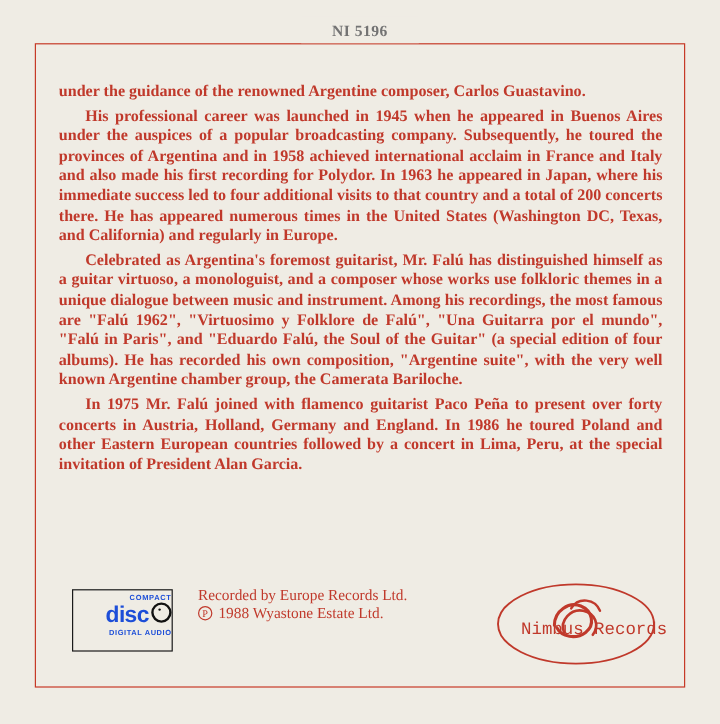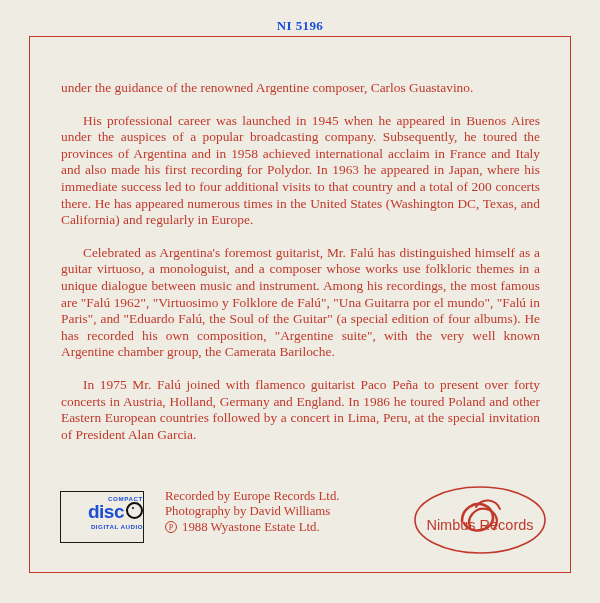--- a/index.html
+++ b/index.html
@@ -29,21 +29,21 @@
     box-sizing: border-box;
   }
   .catalog {
     position: absolute;
     left: 0;
     right: 0;
     top: 18px;
     text-align: center;
     font-size: 13px;
     font-weight: bold;
-    color: #1d4ed8;
+    color: #737373;
     letter-spacing: 0.4px;
   }
   .catalog-box {
     position: absolute;
     left: 251px;
     top: 14px;
     width: 98px;
     height: 22px;
     background: #efece4;
   }
@@ -51,22 +51,23 @@
     position: absolute;
     left: 45px;
     top: 64px;
     width: 511px;
     color: #c0392b;
     font-size: 13.4px;
     line-height: 16.6px;
     text-align: justify;
   }
   .body-text p {
-    margin: 16px;
+    margin: 4px;
     text-indent: 22px;
+    font-weight: bold;
   }
   .body-text p.noindent {
     text-indent: 0;
   }
   .footer {
     position: absolute;
     left: 45px;
     top: 483px;
     width: 511px;
     height: 80px;
@@ -155,24 +156,24 @@
     height: 74px;
   }
   .nimbus svg {
     display: block;
   }
   .nimbus .brand {
     position: absolute;
     left: 0;
     top: 34px;
     width: 152px;
-    text-align: center;
+    text-align: right;
     color: #c0392b;
     font-size: 14.5px;
-    font-family: Liberation Sans, sans-serif;
+    font-family: Liberation Mono, monospace;
   }
 </style>
 </head>
 <body>
 
 <div class="page">
 
   <div class="frame"></div>
 
   <div class="catalog-box"></div>
@@ -190,21 +191,20 @@
     <div class="cd-logo">
       <div class="cd-top">COMPACT</div>
       <div class="cd-mid">
         <span>disc</span><span class="disc"></span>
       </div>
       <div class="cd-bot">DIGITAL AUDIO</div>
     </div>
 
     <div class="credits">
       <div class="line">Recorded by Europe Records Ltd.</div>
-      <div class="line">Photography by David Williams</div>
       <div class="line">
         <span class="sym">P</span><span>1988 Wyastone Estate Ltd.</span>
       </div>
     </div>
 
     <div class="nimbus">
       <svg width="152" height="74" viewBox="0 0 152 74">
         <ellipse cx="76" cy="37" rx="65" ry="33" fill="none" stroke="#c0392b" stroke-width="1.6"></ellipse>
         <path d="M58 38 C58 26, 70 18, 80 22 C90 26, 92 38, 84 44 C76 50, 64 48, 60 40" fill="none" stroke="#c0392b" stroke-width="2.6" stroke-linecap="round"></path>
         <path d="M66 44 C62 34, 72 24, 82 26 C92 28, 96 38, 90 46" fill="none" stroke="#c0392b" stroke-width="2.2" stroke-linecap="round"></path>

